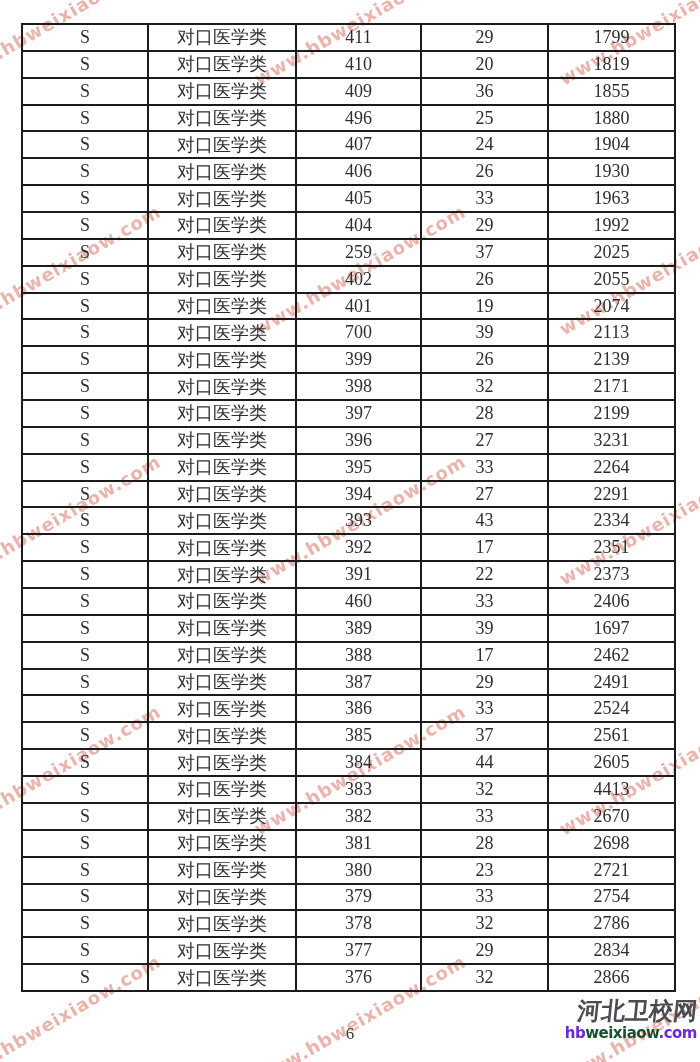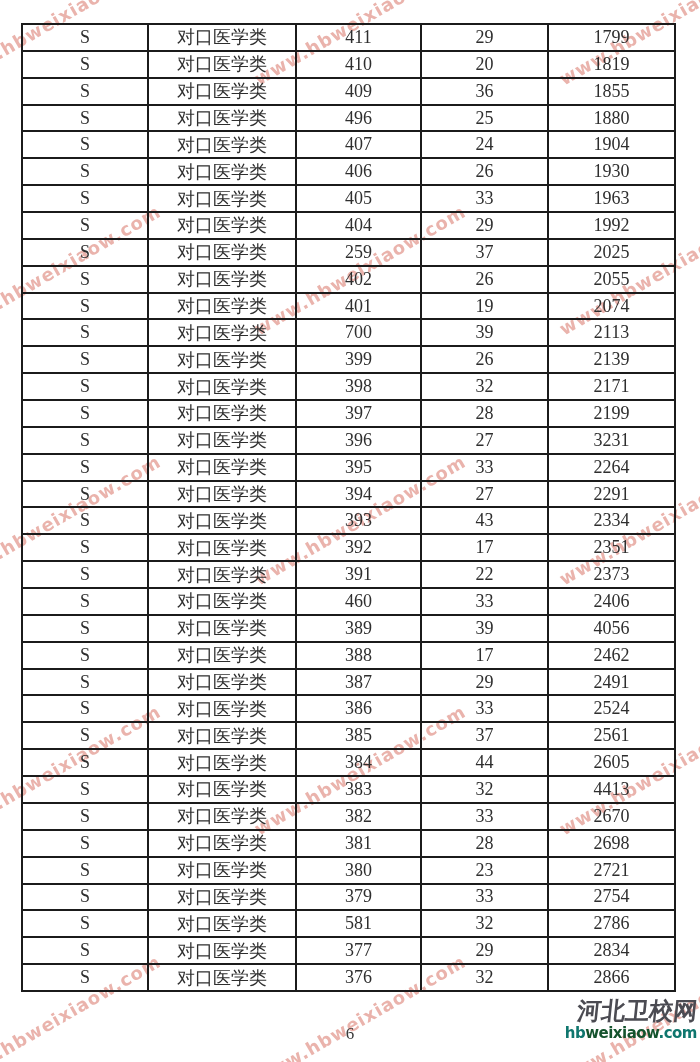--- a/index.html
+++ b/index.html
@@ -38,21 +38,21 @@
   .logo {
     position:absolute; right:3px; top:999px; z-index:2;
     text-align:right; line-height:1.05;
     font-family:"DejaVu Sans", sans-serif; font-weight:bold;
   }
   .logo-cn {
     font-size:24px; color:#4b4b52; letter-spacing:0px;
     transform:skewX(-6deg);
   }
   .logo-domain { font-size:15px; letter-spacing:-0.5px; margin-top:2px; }
-  .d-gray { color:#0f766e; }
+  .d-gray { color:#6d28d9; }
   .d-red  { color:#14532d; }
 </style>
 </head>
 <body>
 
 <div class="page">
 
   <div class="watermark-layer">
       <span class="wm" style="left: 55px; top: 20px;">www.hbweixiaow.com</span>
       <span class="wm" style="left: 360px; top: 20px;">www.hbweixiaow.com</span>
@@ -232,21 +232,21 @@
           <td>对口医学类</td>
           <td>460</td>
           <td>33</td>
           <td>2406</td>
         </tr>
         <tr>
           <td>S</td>
           <td>对口医学类</td>
           <td>389</td>
           <td>39</td>
-          <td>4056</td>
+          <td>1697</td>
         </tr>
         <tr>
           <td>S</td>
           <td>对口医学类</td>
           <td>388</td>
           <td>17</td>
           <td>2462</td>
         </tr>
         <tr>
           <td>S</td>
@@ -307,21 +307,21 @@
         <tr>
           <td>S</td>
           <td>对口医学类</td>
           <td>379</td>
           <td>33</td>
           <td>2754</td>
         </tr>
         <tr>
           <td>S</td>
           <td>对口医学类</td>
-          <td>581</td>
+          <td>378</td>
           <td>32</td>
           <td>2786</td>
         </tr>
         <tr>
           <td>S</td>
           <td>对口医学类</td>
           <td>377</td>
           <td>29</td>
           <td>2834</td>
         </tr>

